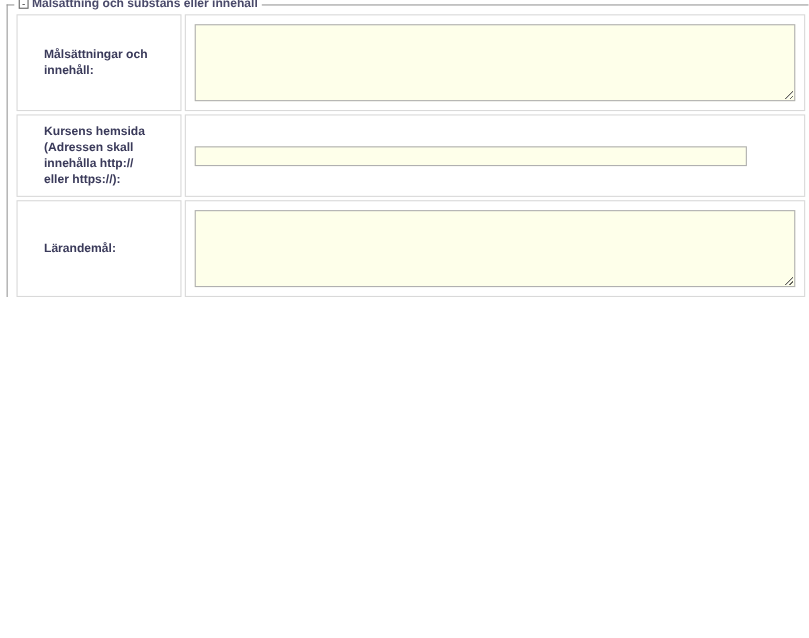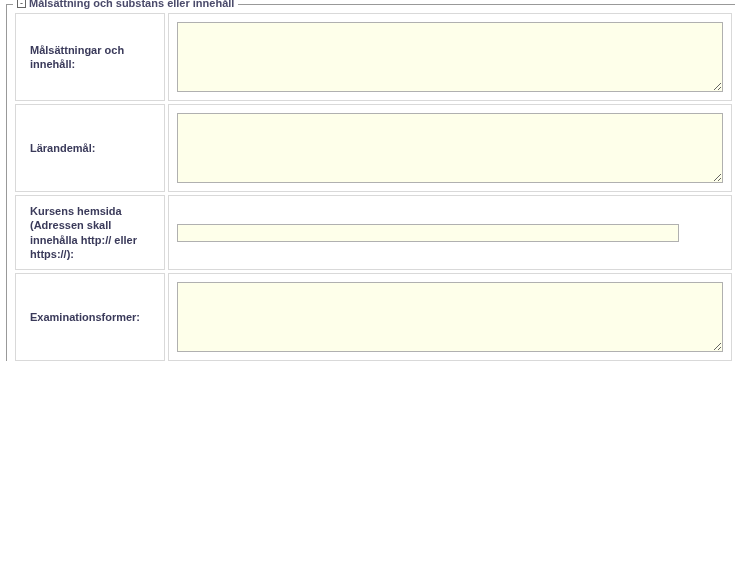--- a/index.html
+++ b/index.html
@@ -51,21 +51,21 @@
       font-size: 11px;
     }
     .form-row {
       display: flex;
       gap: 3px;
       margin-bottom: 3px;
     }
     .label-cell {
       width: 150px;
       border: 1px solid #d9d9d9;
-      padding: 8px 14px;
+      padding: 8px 24px;
       display: flex;
       align-items: center;
       font-weight: bold;
       color: #3a3a5a;
       font-size: 11px;
       line-height: 1.3;
     }
     .label-cell.tall {
       min-height: 88px;
     }
@@ -110,35 +110,29 @@
   </div>
 
   <div class="form-row">
     <div class="label-cell tall">Målsättningar och innehåll:</div>
     <div class="input-cell">
       <textarea style=""></textarea>
     </div>
   </div>
 
   <div class="form-row">
+    <div class="label-cell short">Kursens hemsida (Adressen skall innehålla http:// eller https://):</div>
+    <div class="input-cell">
+      <input type="text" value="" style="">
+    </div>
+  </div>
+
+  <div class="form-row">
     <div class="label-cell tall">Lärandemål:</div>
     <div class="input-cell">
       <textarea style=""></textarea>
     </div>
   </div>
 
-  <div class="form-row">
-    <div class="label-cell short">Kursens hemsida (Adressen skall innehålla http:// eller https://):</div>
-    <div class="input-cell">
-      <input type="text" value="" style="">
-    </div>
-  </div>
 
 
-
-  <div class="form-row">
-    <div class="label-cell tall">Examinationsformer:</div>
-    <div class="input-cell">
-      <textarea style=""></textarea>
-    </div>
-  </div>
 
 </div>
 
 </body></html>

